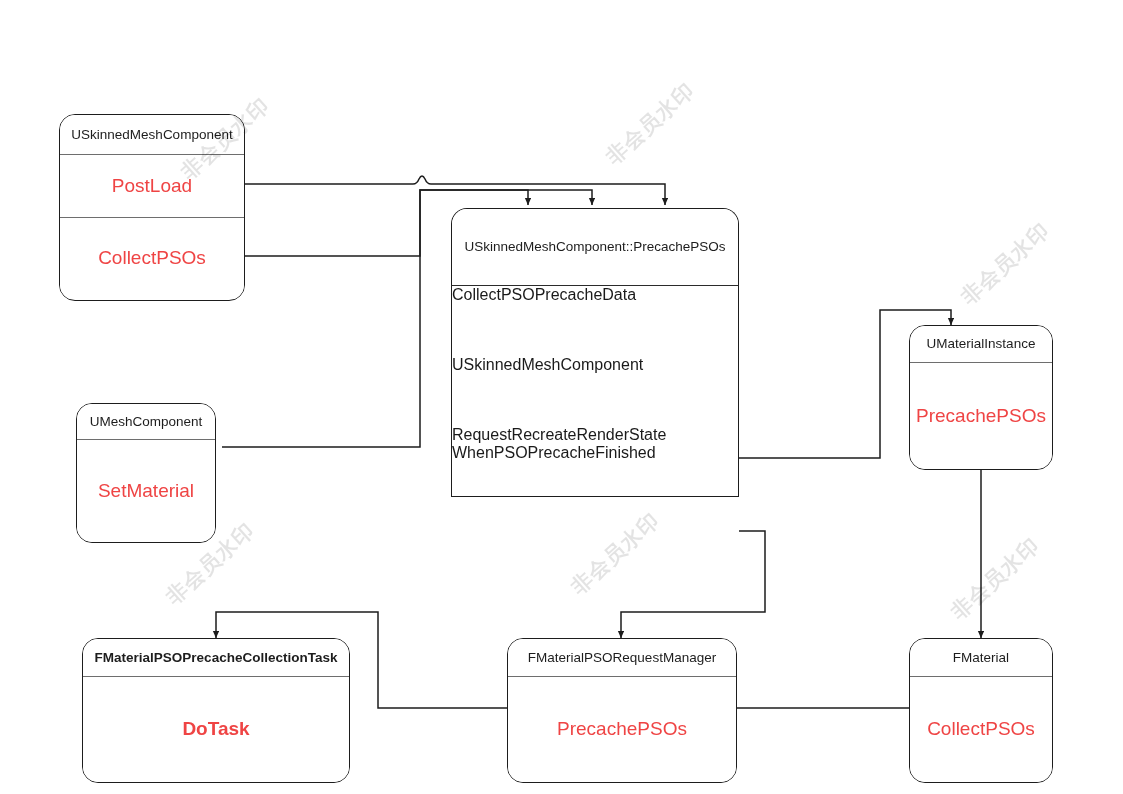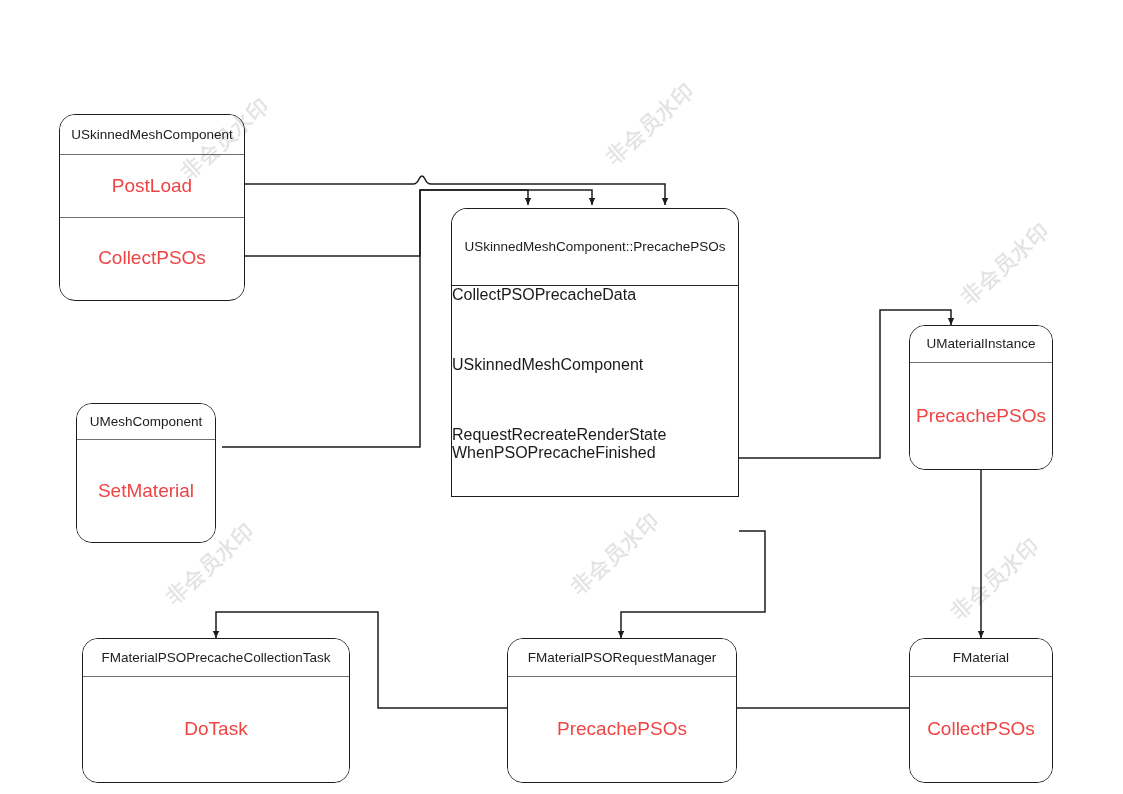--- a/index.html
+++ b/index.html
@@ -148,21 +148,21 @@
       <span>RequestRecreateRenderState</span>
       <span>WhenPSOPrecacheFinished</span>
     </div>
   </div>
 
   <div class="node" style="left:909px; top:325px; width:144px; height:145px;">
     <div class="hdr" style="height:37px;">UMaterialInstance</div>
     <div class="row" style="height:106px;">PrecachePSOs</div>
   </div>
 
-  <div class="node" style="left:82px; top:638px; width:268px; height:145px;">
+  <div class="node" style="left:82px; top:638px; width:268px; height:145px;font-weight:bold;">
     <div class="hdr" style="height:38px;">FMaterialPSOPrecacheCollectionTask</div>
     <div class="row" style="height:105px;">DoTask</div>
   </div>
 
   <div class="node" style="left:507px; top:638px; width:230px; height:145px;">
     <div class="hdr" style="height:38px;">FMaterialPSORequestManager</div>
     <div class="row" style="height:105px;">PrecachePSOs</div>
   </div>
 
   <div class="node" style="left:909px; top:638px; width:144px; height:145px;">

